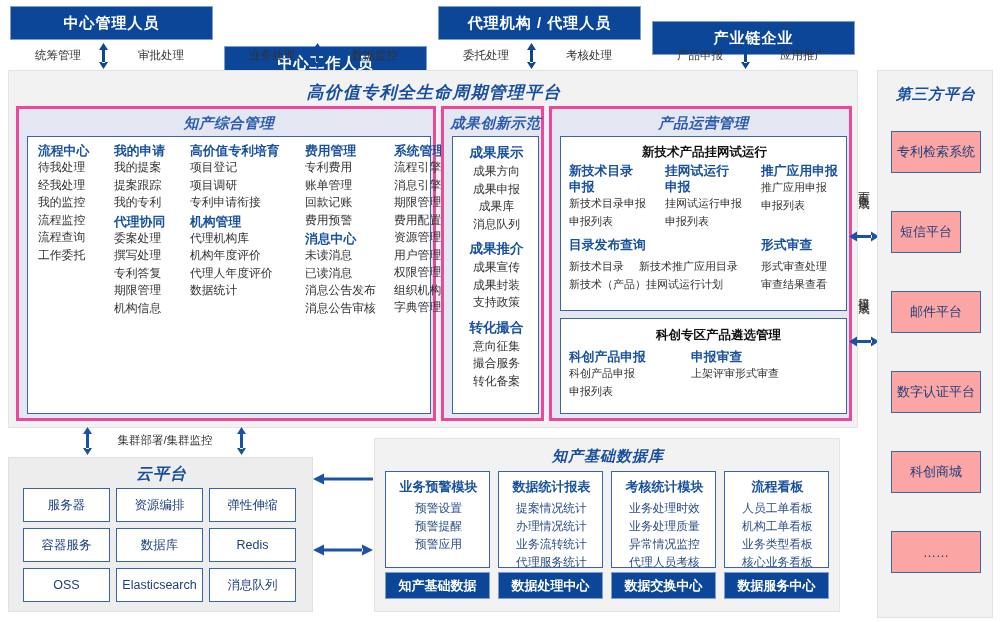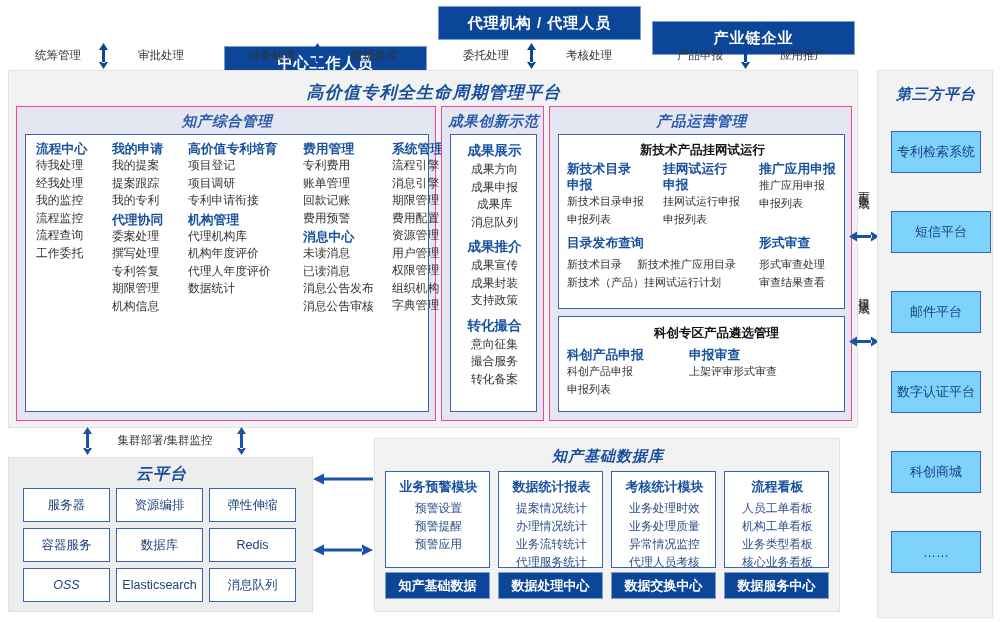--- a/index.html
+++ b/index.html
@@ -34,21 +34,21 @@
     background:#f2f2f2;
     border:1px solid #e3e3e3;
   }
   .platform-title{
     font-size:17px;font-weight:bold;font-style:italic;
     color:#184e9e;letter-spacing:1.2px;
     text-align:center;
   }
   .group{
     background:#e4e6f2;
-    border:1px solid #ec4899;
+    border:3px solid #ec4899;
   }
   .group-title{
     font-size:14.5px;font-weight:bold;font-style:italic;
     color:#2b5cab;text-align:center;letter-spacing:.6px;
   }
   .white-box{
     background:#ffffff;
     border:1.5px solid #3a63ab;
   }
   .subgroup-title{
@@ -62,21 +62,21 @@
     font-size:11.8px;color:#333;line-height:17.5px;white-space:nowrap;
   }
 
   
   .tp-panel{background:#f2f2f2;border:1px solid #e3e3e3;}
   .tp-title{
     font-size:15px;font-weight:bold;font-style:italic;color:#184e9e;
     text-align:center;letter-spacing:1px;
   }
   .tp-box{
-    background:#7dd3fc;border:1.6px solid #3a63ab;
+    background:#fca5a5;border:1.6px solid #3a63ab;
     color:#1b3f7d;font-size:13px;
   }
   .vlabel{
     writing-mode:vertical-rl;
     font-size:11.5px;color:#333;letter-spacing:2px;line-height:13px;
   }
   .arrow-lr{width:30px;height:13px;}
 
   
   .cloud-panel{background:#ededed;border:1px solid #e0e0e0;}
@@ -106,20 +106,23 @@
   }
   .conn-label{font-size:11.5px;color:#333;white-space:nowrap;}
 </style>
 </head>
 <body>
 
 <div id="root">
 
   <div class="abs" style="left:0;top:0;width:866px;height:70px;">
 
+    <div class="abs ctr role-box" style="left:10px;top:6px;width:203px;height:34px;">
+      <span>中心管理人员</span>
+    </div>
     <div class="abs ctr" style="left:18px;top:44px;width:80px;height:22px;">
       <span class="flow-label">统筹管理</span>
     </div>
     <svg class="abs arrow-ud" style="left:98px;top:43px;" viewBox="0 0 11 26">
       <path d="M5.5 0 L10 7 H1 Z M4 6 h3 v14 h-3 Z M5.5 26 L10 19 H1 Z" fill="#0b4699"></path>
     </svg>
     <div class="abs ctr" style="left:118px;top:44px;width:86px;height:22px;">
       <span class="flow-label">审批处理</span>
     </div>
 
@@ -313,21 +316,21 @@
     <svg class="abs arrow-lr" style="left:1px;top:185px;" viewBox="0 0 30 13">
       <path d="M0 6.5 L8 1.5 V11.5 Z M30 6.5 L22 1.5 V11.5 Z M7 5 h16 v3 H7 Z" fill="#1b52a8"></path>
     </svg>
   </div>
 
   <div class="abs tp-panel" style="left:877px;top:70px;width:116px;height:548px;">
     <div class="abs tp-title" style="left:0;top:14px;width:116px;">第三方平台</div>
     <div class="abs ctr tp-box" style="left:13px;top:60px;width:90px;height:42px;">
       <span>专利检索系统</span>
     </div>
-    <div class="abs ctr tp-box" style="left:13px;top:140px;width:100px;height:42px;">
+    <div class="abs ctr tp-box" style="left:13px;top:140px;width:70px;height:42px;">
       <span>短信平台</span>
     </div>
     <div class="abs ctr tp-box" style="left:13px;top:220px;width:90px;height:42px;">
       <span>邮件平台</span>
     </div>
     <div class="abs ctr tp-box" style="left:13px;top:300px;width:90px;height:42px;">
       <span>数字认证平台</span>
     </div>
     <div class="abs ctr tp-box" style="left:13px;top:380px;width:90px;height:42px;">
       <span>科创商城</span>
@@ -363,21 +366,21 @@
     <div class="abs ctr cloud-cell" style="left:14px;top:70px;width:87px;height:34px;">
         <span>容器服务</span>
       </div>
     <div class="abs ctr cloud-cell" style="left:107px;top:70px;width:87px;height:34px;">
         <span>数据库</span>
       </div>
     <div class="abs ctr cloud-cell" style="left:200px;top:70px;width:87px;height:34px;">
         <span>Redis</span>
       </div>
 
-    <div class="abs ctr cloud-cell" style="left:14px;top:110px;width:87px;height:34px;font-style:italic;">
+    <div class="abs ctr cloud-cell" style="left:14px;top:110px;width:87px;height:34px;">
         <span>OSS</span>
       </div>
     <div class="abs ctr cloud-cell" style="left:107px;top:110px;width:87px;height:34px;">
         <span>Elasticsearch</span>
       </div>
     <div class="abs ctr cloud-cell" style="left:200px;top:110px;width:87px;height:34px;">
         <span>消息队列</span>
       </div>
   </div>
 

